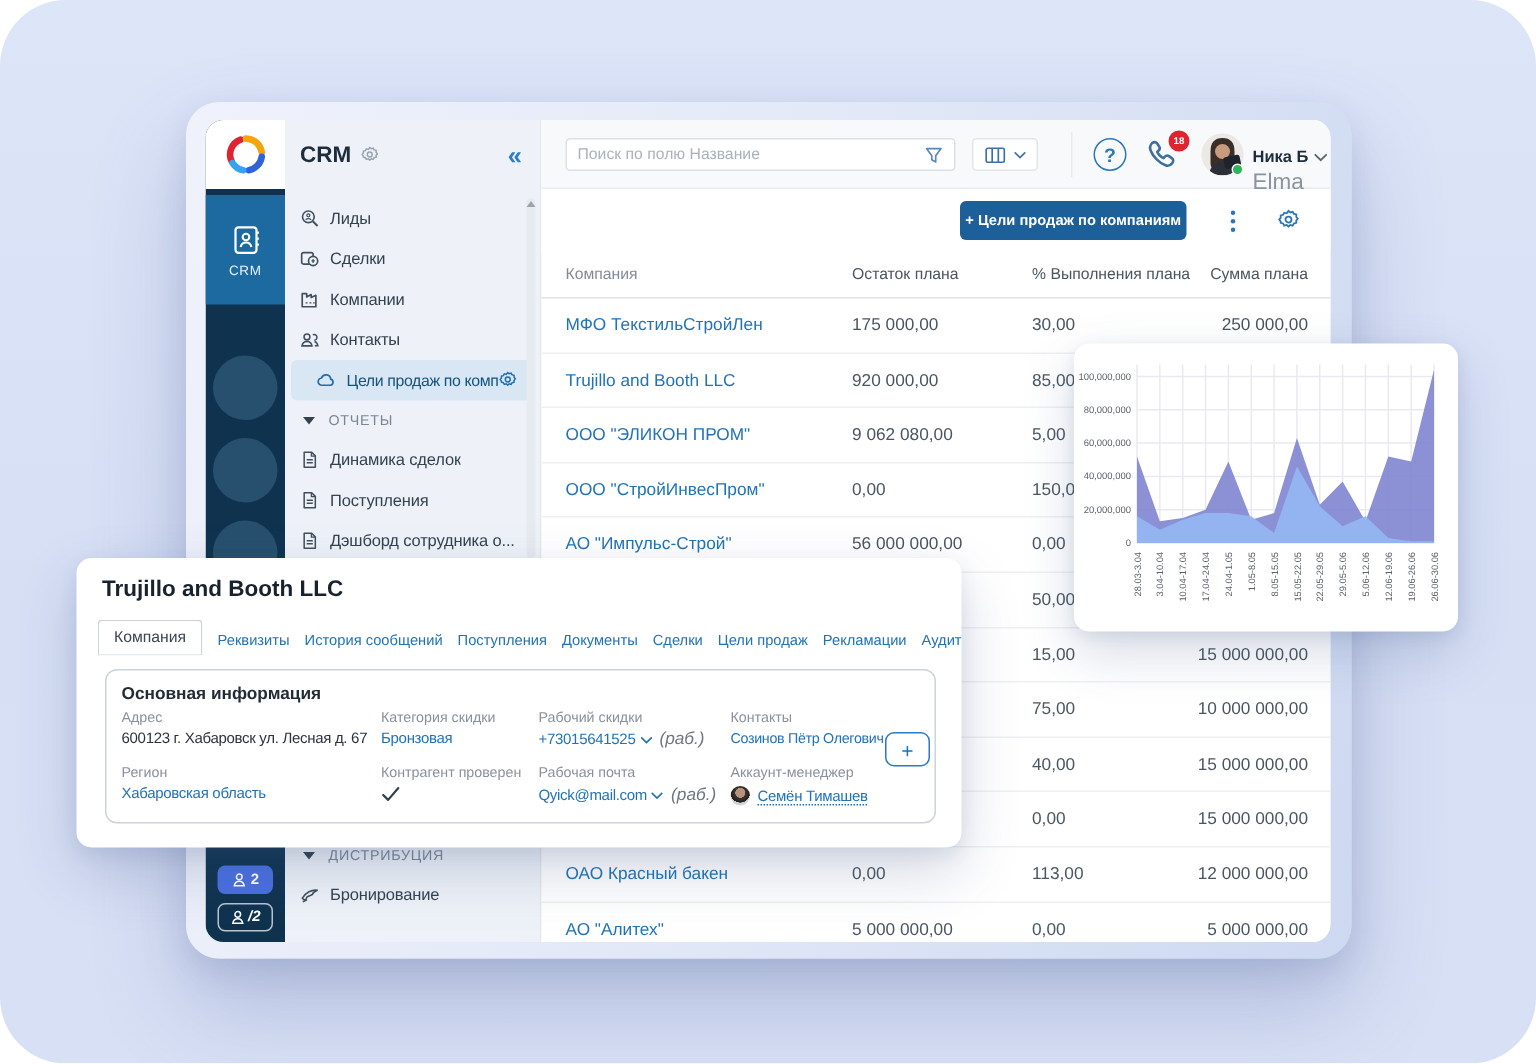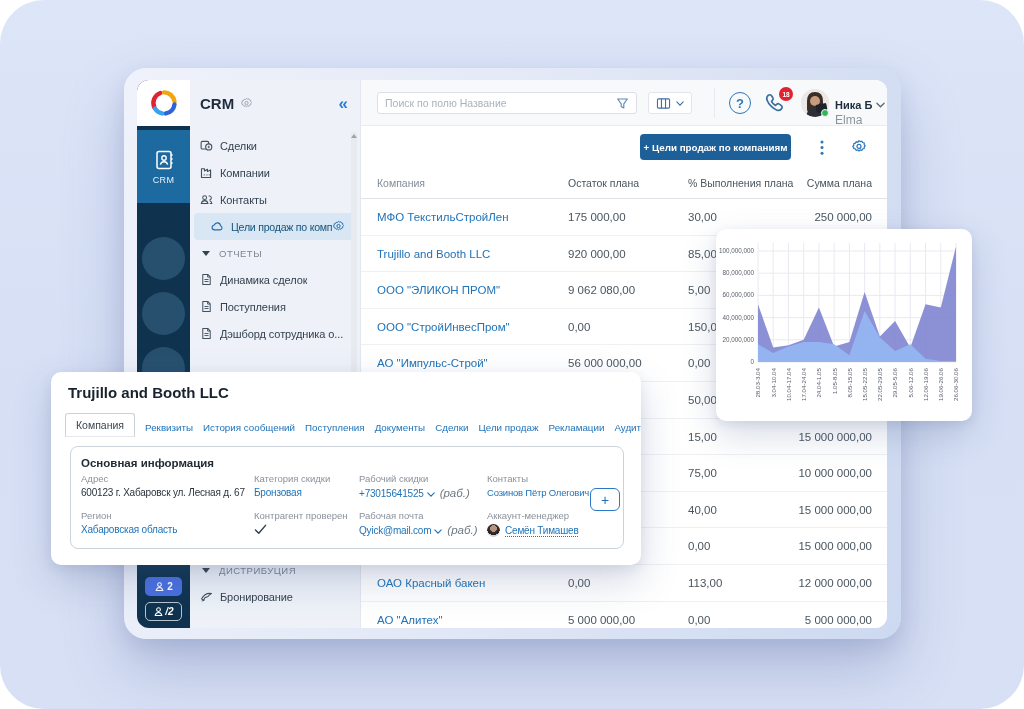--- a/index.html
+++ b/index.html
@@ -70,21 +70,21 @@
   .phone { position:absolute; left:402px; top:12px; width:24px; height:24px; color:#3c6f9f; }
   .phone .pbadge { position:absolute; right:-6px; top:-5px; min-width:14px; height:14px; border-radius:7px; background:#e02330;
                    color:#fff; font-size:6.5px; font-weight:bold; display:flex; align-items:center; justify-content:center; padding:0 2px; }
   .avatar { position:absolute; left:440px; top:9px; width:28px; height:28px; border-radius:50%;
             background:#e9e4e0; overflow:visible; }
   .avatar svg.ph { position:absolute; inset:0; border-radius:50%; }
   .avatar .dot { position:absolute; right:0px; bottom:0px; width:8px; height:8px; border-radius:50%; background:#2fb457; border:1.5px solid #f8f9fb; }
   .userbox { position:absolute; left:474px; top:19px; }
   .userbox .nm { font-size:11px; font-weight:bold; color:#1d2d3e; display:flex; align-items:center; gap:4px; }
   .userbox .nm svg { color:#5a6672; }
-  .userbox .org { font-size:12px; color:#8b949e; margin-top:2px; }
+  .userbox .org { font-size:15px; color:#8b949e; margin-top:2px; }
 
   .titlerow { position:absolute; left:0; top:46px; width:100%; height:42px; background:#fff; }
   .page-title { position:absolute; left:16px; top:11px; display:flex; align-items:center; gap:8px; }
   .page-title .t { font-size:15.5px; font-weight:bold; color:#1c2b3a; letter-spacing:.1px; }
   .page-title .gear { color:#b9bfe6; }
   .create-btn { position:absolute; left:279px; top:8px; width:151px; height:26px; background:#1c5f99; border:none;
                 border-radius:4px; color:#fff; font-size:9.8px; font-weight:bold; font-family:inherit; cursor:pointer;
                 white-space:nowrap; overflow:hidden; }
   .dots { position:absolute; left:453px; top:13px; width:16px; height:16px; color:#2a76ba; display:flex; align-items:center; justify-content:center; }
   .tr-gear { position:absolute; left:490px; top:13px; width:16px; height:16px; color:#2a76ba; }
@@ -254,20 +254,26 @@
 
       <aside class="sidebar">
         <div class="side-head">
           <span class="t">CRM</span>
           <svg class="ic gear" width="13" height="13">
               <use href="#i-gear"></use>
             </svg>
           <span class="collapse">«</span>
         </div>
         <div class="snav" id="snav-top">
+            <div class="snav-item">
+              <svg class="ic" width="13" height="13">
+                <use href="#i-leads"></use>
+              </svg>
+              <span class="lbl">Лиды</span>
+            </div>
             <div class="snav-item">
               <svg class="ic" width="13" height="13">
                 <use href="#i-deals"></use>
               </svg>
               <span class="lbl">Сделки</span>
             </div>
             <div class="snav-item">
               <svg class="ic" width="13" height="13">
                 <use href="#i-companies"></use>
               </svg>

